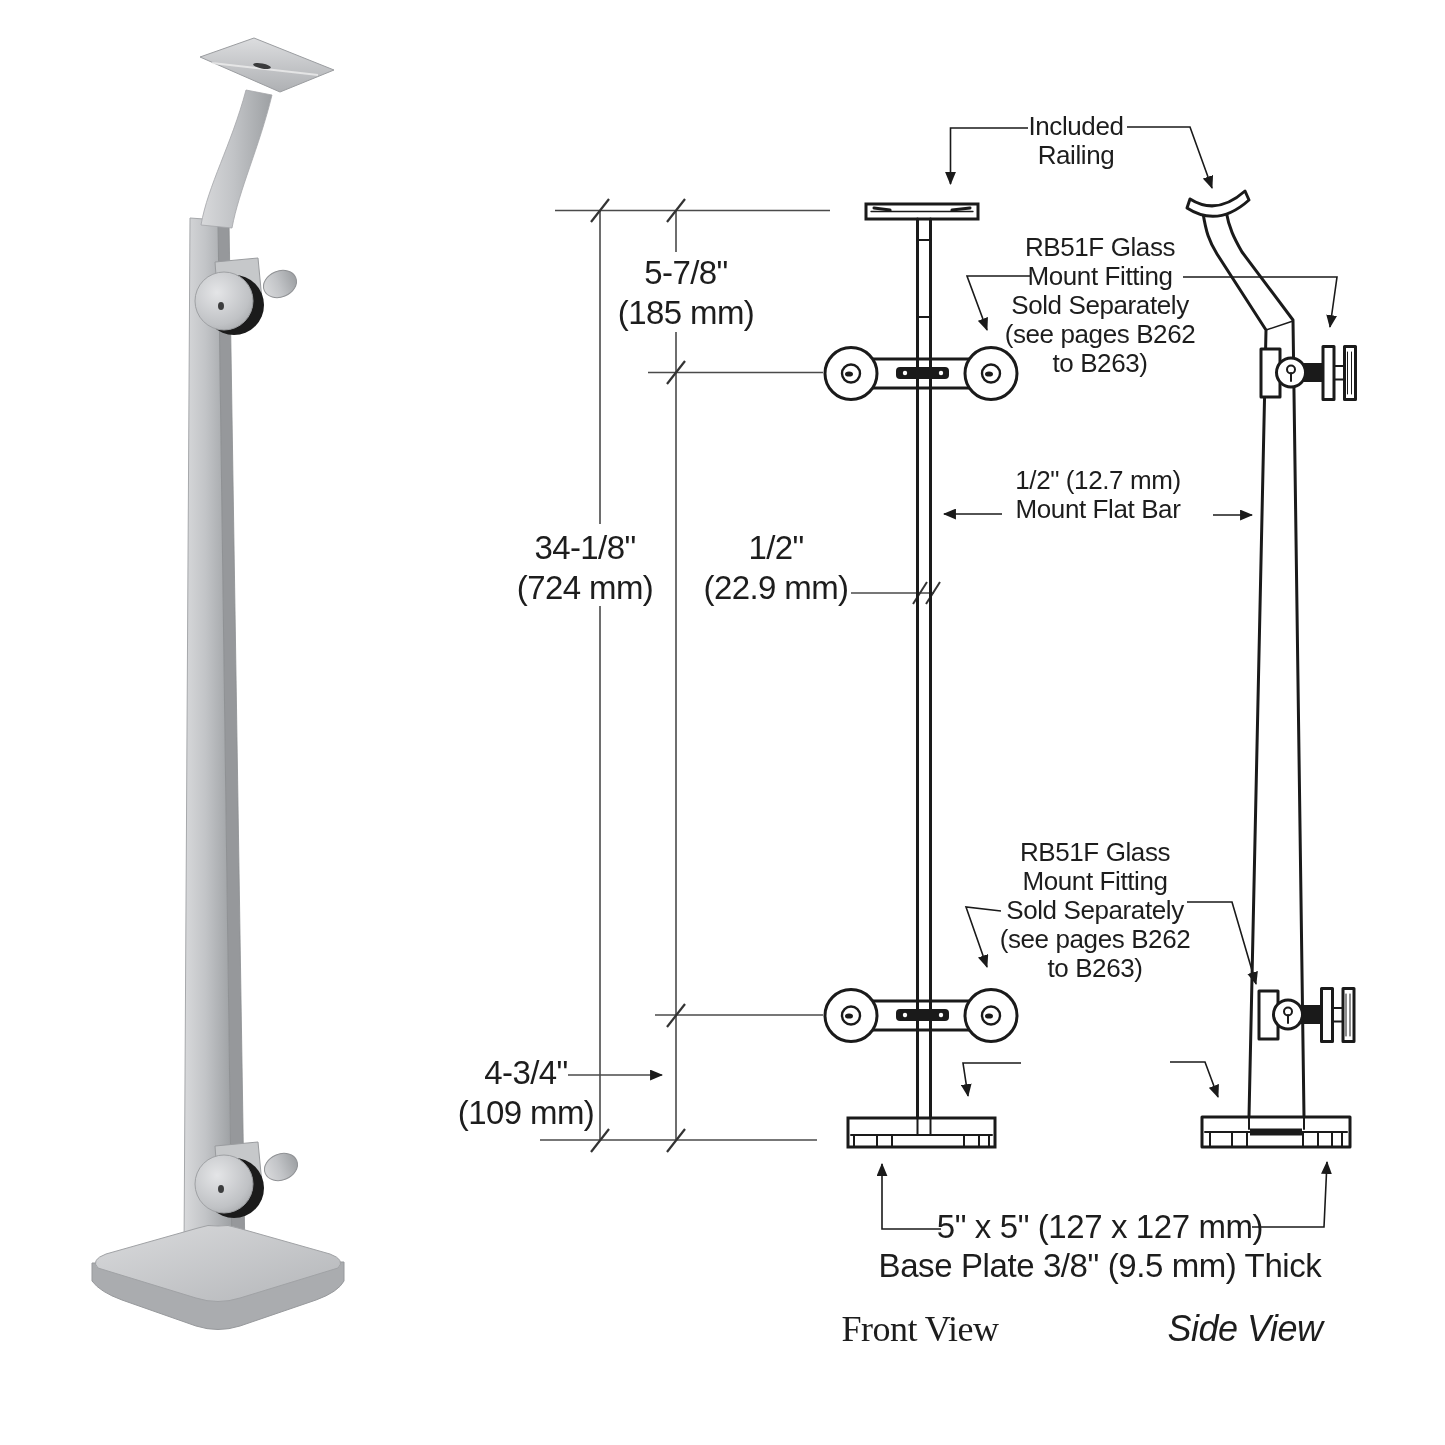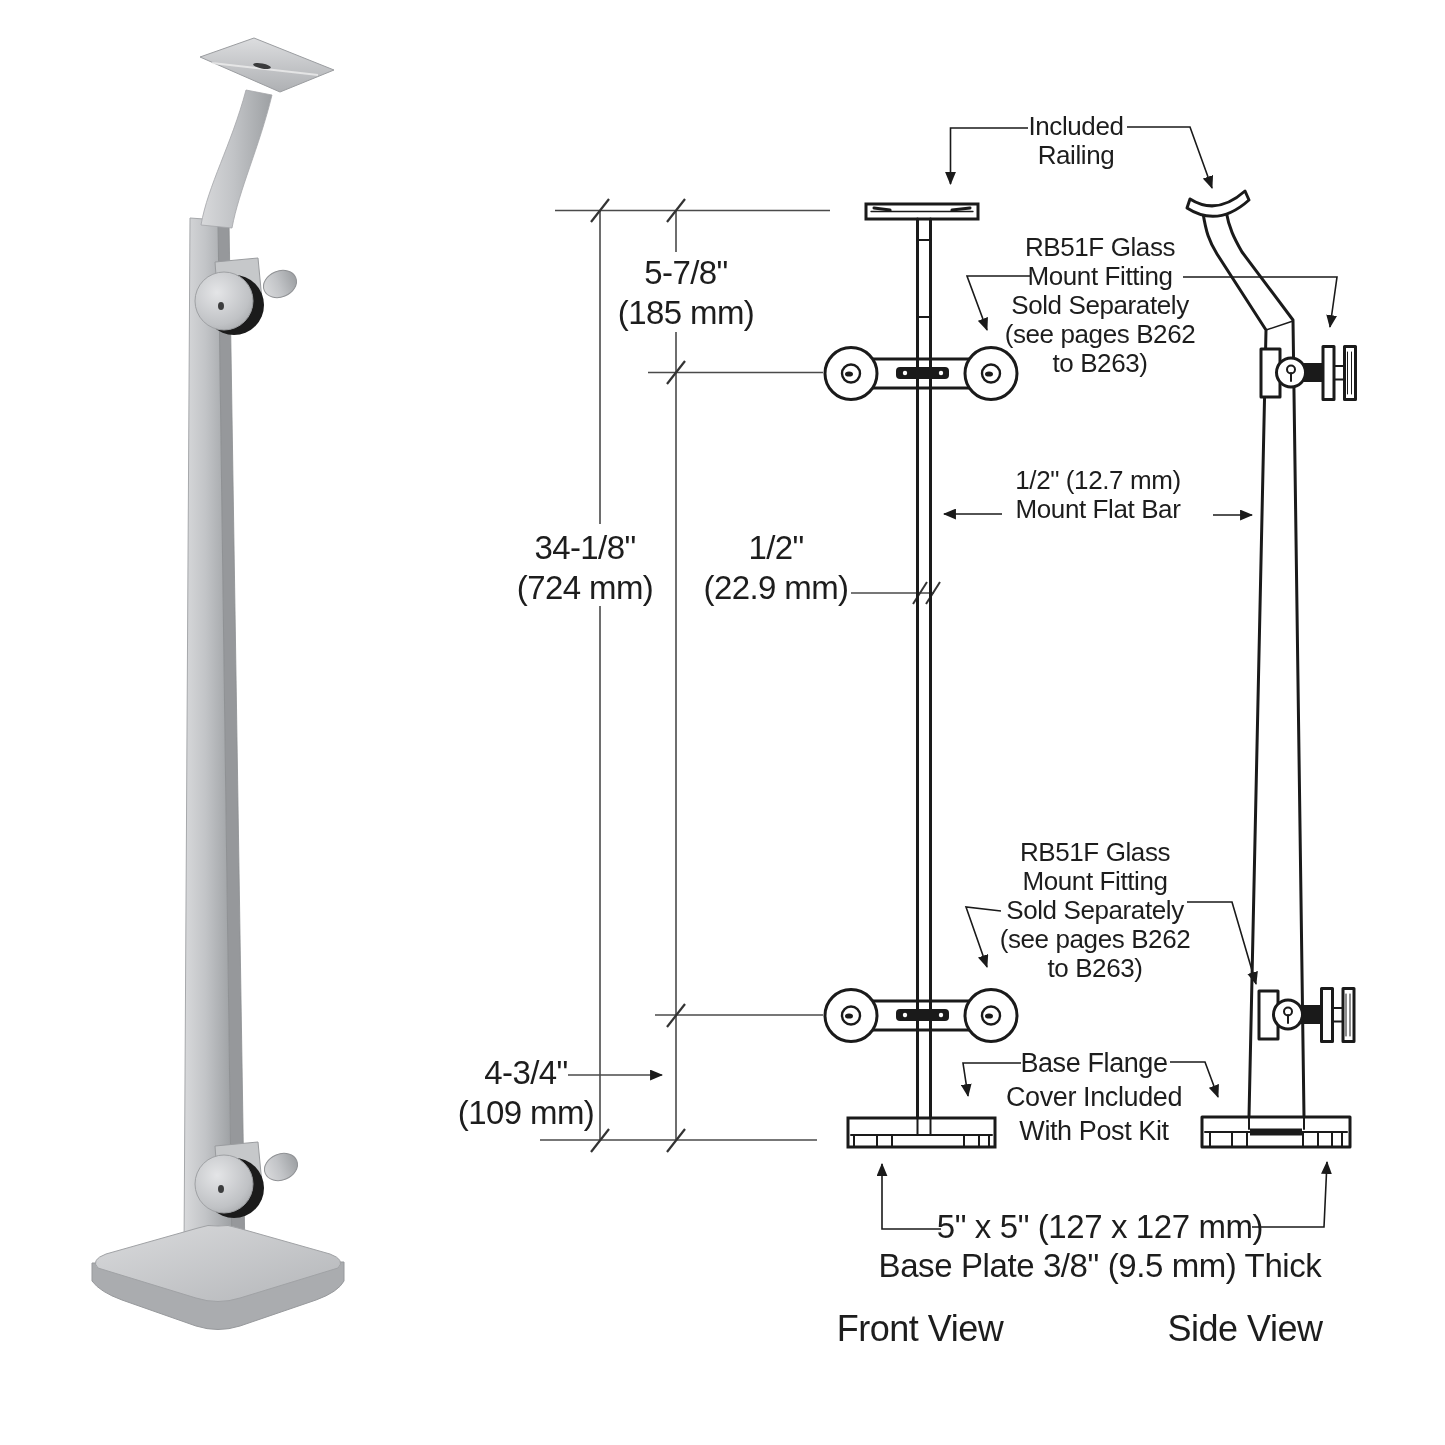--- a/index.html
+++ b/index.html
@@ -269,32 +269,27 @@
     <span>Sold Separately</span>
     <span>(see pages B262</span>
     <span>to B263)</span>
   </div>
 
   <div class="lbl dim" style="left:526px;top:1053px;">
     <span>4-3/4"</span>
     <span>(109 mm)</span>
   </div>
 
-  <div class="lbl note-wide" style="left:1094px;top:1046px;">
-    <span>Base Flange</span>
-    <span>Cover Included</span>
-    <span>With Post Kit</span>
-  </div>
 
   <div class="lbl big" style="left:1100px;top:1207px;">
     <span>5" x 5" (127 x 127 mm)</span>
     <span>Base Plate 3/8" (9.5 mm) Thick</span>
   </div>
 
-  <div class="lbl view" style="left:920px;top:1310px;">
+  <div class="lbl view" style="left:920px;top:1310px;font-family:Liberation Serif, serif;">
     <span>Front View</span>
   </div>
 
-  <div class="lbl view" style="left:1245px;top:1310px;">
+  <div class="lbl view" style="left:1245px;top:1310px;font-style:italic;">
     <span>Side View</span>
   </div>
 
 </div>
 
 </body></html>

